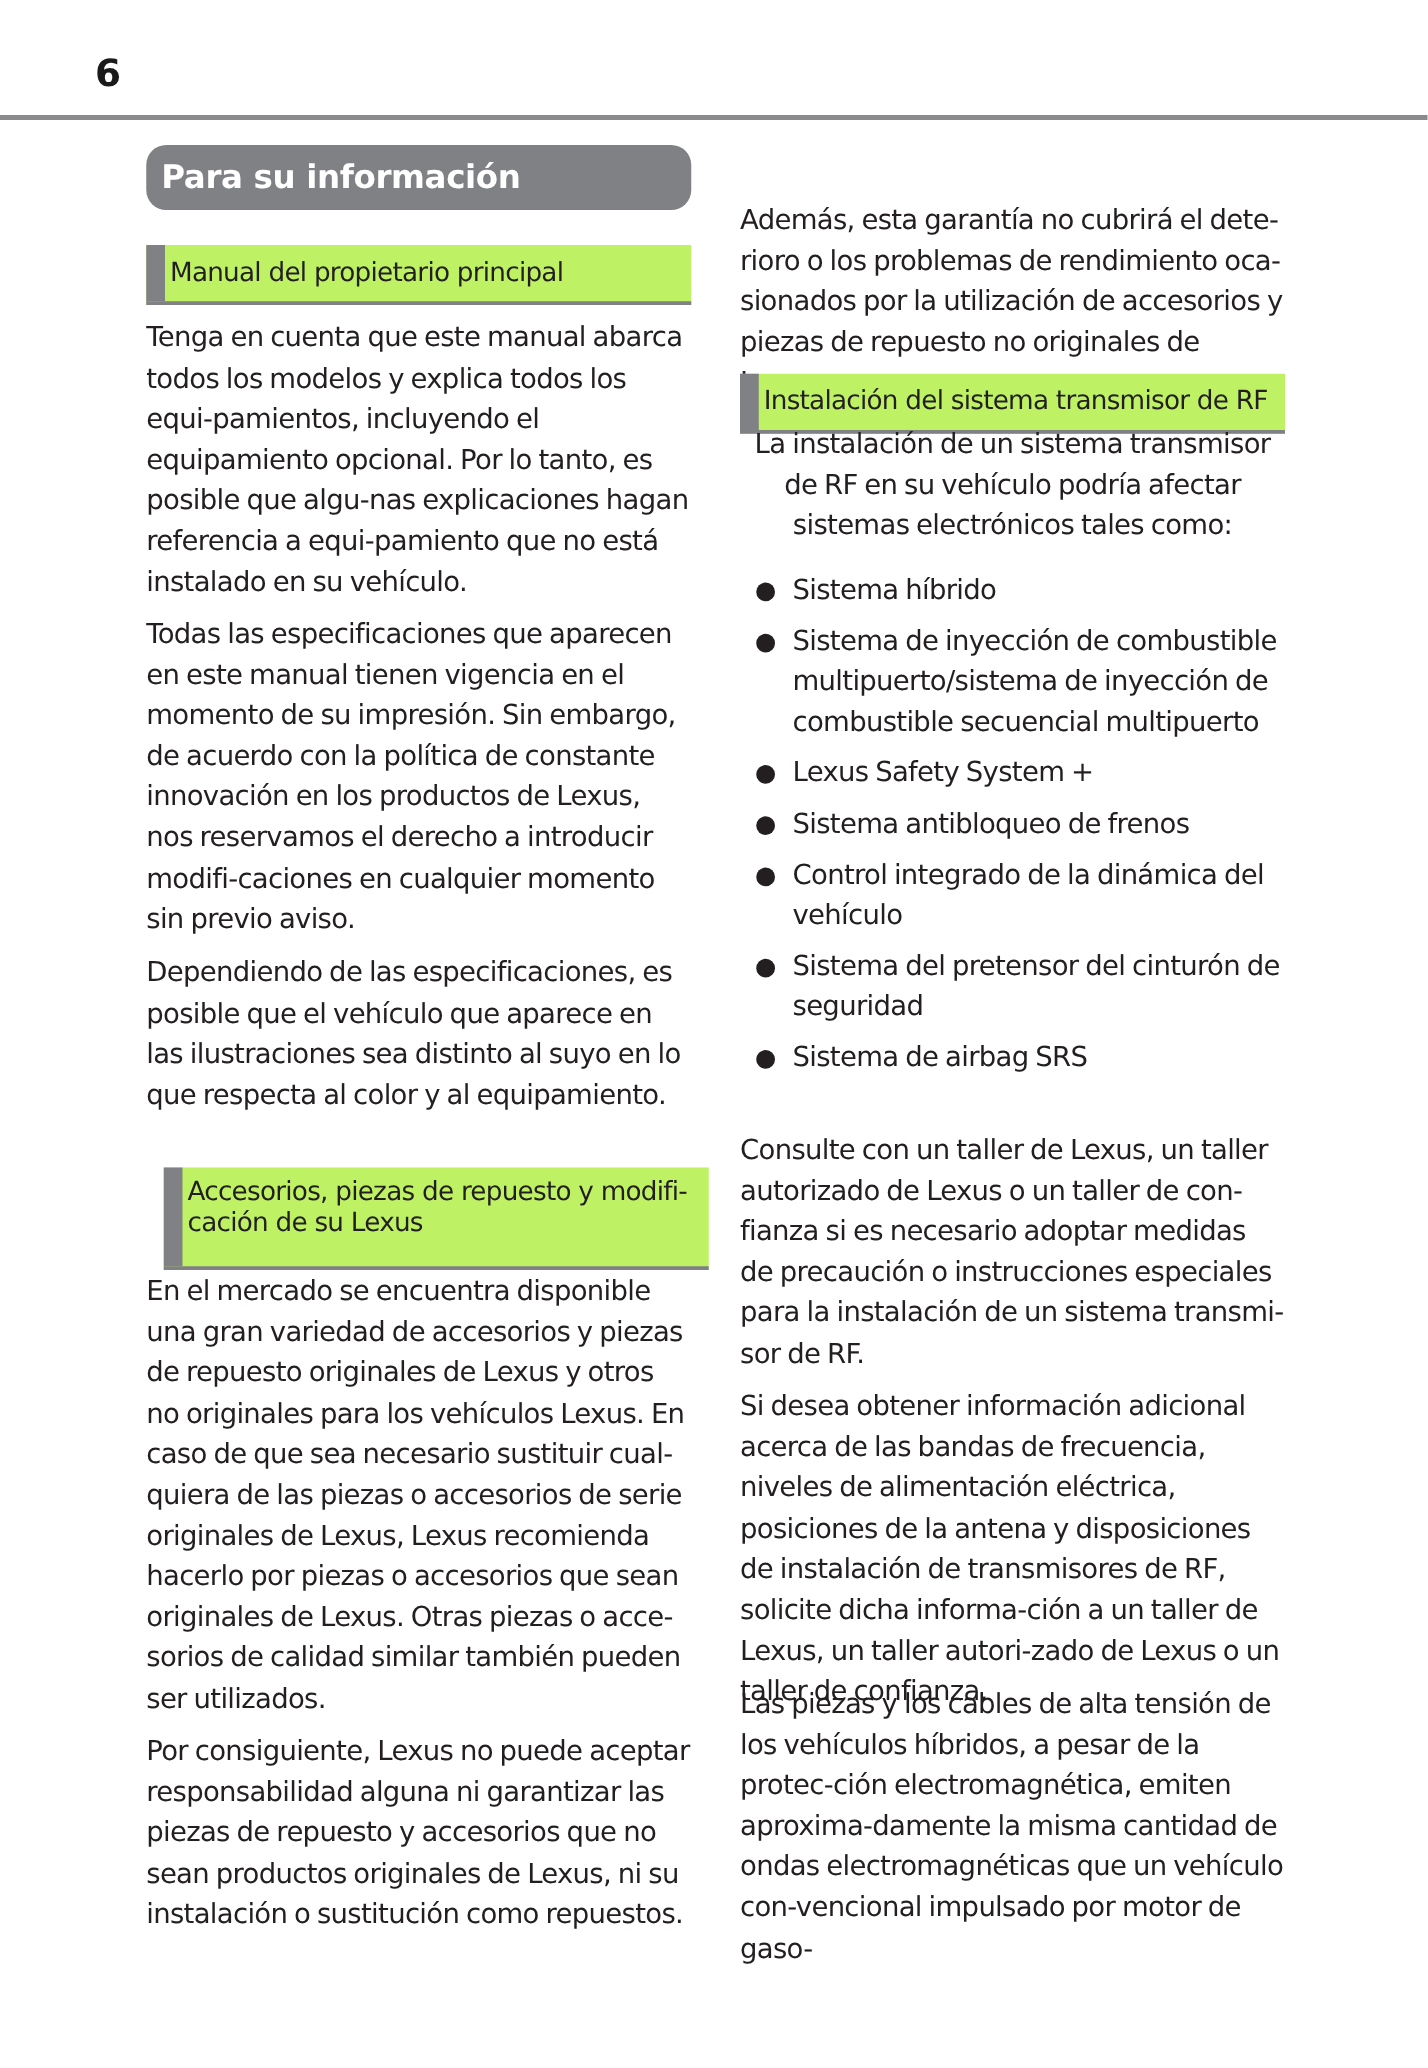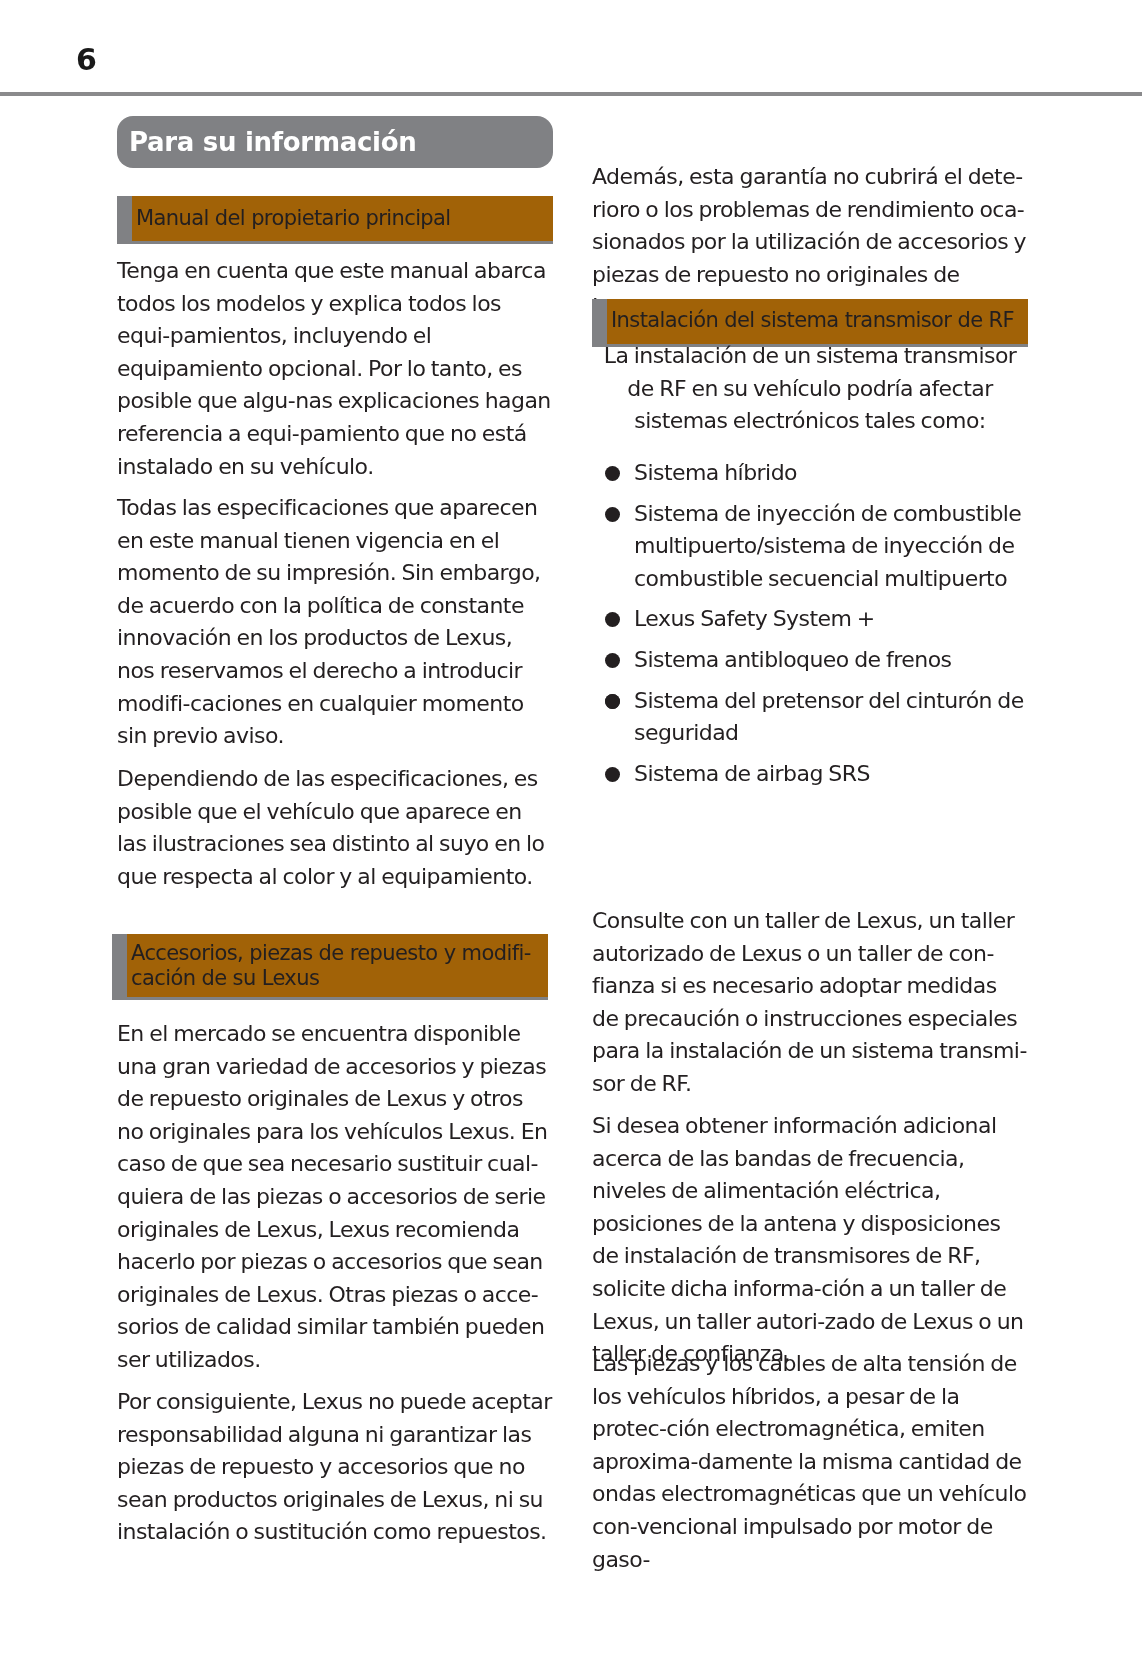--- a/index.html
+++ b/index.html
@@ -21,21 +21,21 @@
     .chapter-title {
       position: absolute; left: 117px; top: 116px; width: 436px; height: 52px;
       background: #808184; color: #ffffff;
       font-family: "DejaVu Sans", sans-serif; font-weight: bold;
       font-size: 26px; line-height: 52px; padding-left: 12px; box-sizing: border-box;
       letter-spacing: -0.3px;
       border-radius: 16px;
     }
     .section-head {
       position: absolute; width: 436px;
-      background: #a16207;
+      background: #bef264;
       border-bottom: 3px solid #808184;
       box-sizing: border-box;
       padding: 6px 10px 6px 19px;
       font-family: "DejaVu Sans", sans-serif;
       font-size: 21px; line-height: 25px; color: #231f20;
       letter-spacing: -0.6px;
     }
     .section-head::before {
       content: ""; position: absolute; left: 0; top: 0; bottom: 0; width: 15px;
       background: #808184;
@@ -66,36 +66,36 @@
 <div class="header-rule"></div>
 
 <div class="chapter-title">Para su información</div>
 
 <div class="section-head" style="left:117px; top:196px; height:48px; padding-top:10px;">Manual del propietario principal</div>
 
 <p class="para" style="left:117px; top:255px;">Tenga en cuenta que este manual abarca todos los modelos y explica todos los equi-pamientos, incluyendo el equipamiento opcional. Por lo tanto, es posible que algu-nas explicaciones hagan referencia a equi-pamiento que no está instalado en su vehículo.</p>
 <p class="para" style="left:117px; top:492px;">Todas las especificaciones que aparecen en este manual tienen vigencia en el momento de su impresión. Sin embargo, de acuerdo con la política de constante innovación en los productos de Lexus, nos reservamos el derecho a introducir modifi-caciones en cualquier momento sin previo aviso.</p>
 <p class="para" style="left:117px; top:763px;">Dependiendo de las especificaciones, es posible que el vehículo que aparece en las ilustraciones sea distinto al suyo en lo que respecta al color y al equipamiento.</p>
 
-<div class="section-head" style="left:112px; top:934px; height:66px; padding-top:7px;">Accesorios, piezas de repuesto y modifi-cación de su Lexus</div>
+<div class="section-head" style="left:131px; top:934px; height:82px; padding-top:7px;">Accesorios, piezas de repuesto y modifi-cación de su Lexus</div>
 
 <p class="para" style="left:117px; top:1018px;">En el mercado se encuentra disponible una gran variedad de accesorios y piezas de repuesto originales de Lexus y otros no originales para los vehículos Lexus. En caso de que sea necesario sustituir cual-quiera de las piezas o accesorios de serie originales de Lexus, Lexus recomienda hacerlo por piezas o accesorios que sean originales de Lexus. Otras piezas o acce-sorios de calidad similar también pueden ser utilizados.</p>
 <p class="para" style="left:117px; top:1386px;">Por consiguiente, Lexus no puede aceptar responsabilidad alguna ni garantizar las piezas de repuesto y accesorios que no sean productos originales de Lexus, ni su instalación o sustitución como repuestos.</p>
 
 <p class="para" style="left:592px; top:119px;margin-top:42px;">Además, esta garantía no cubrirá el dete-rioro o los problemas de rendimiento oca-sionados por la utilización de accesorios y piezas de repuesto no originales de Lexus.</p>
 
 <div class="section-head" style="left:592px; top:280px; height:48px; padding-top:9px;margin-top:19px;">Instalación del sistema transmisor de RF</div>
 
 <p class="para" style="left:592px; top:340px;text-align:center;">La instalación de un sistema transmisor de RF en su vehículo podría afectar sistemas electrónicos tales como:</p>
 
 <ul class="bullets" style="left:592px; top:446px;">
   <li><span class="bullet-dot"></span><span>Sistema híbrido</span></li>
   <li><span class="bullet-dot"></span><span>Sistema de inyección de combustible multipuerto/sistema de inyección de combustible secuencial multipuerto</span></li>
   <li><span class="bullet-dot"></span><span>Lexus Safety System +</span></li>
   <li><span class="bullet-dot"></span><span>Sistema antibloqueo de frenos</span></li>
-  <li><span class="bullet-dot"></span></li>
+  <li><span class="bullet-dot"></span><span>Control integrado de la dinámica del vehículo</span></li>
   <li><span class="bullet-dot"></span><span>Sistema del pretensor del cinturón de seguridad</span></li>
   <li><span class="bullet-dot"></span><span>Sistema de airbag SRS</span></li>
 </ul>
 
 <p class="para" style="left:592px; top:905px;">Consulte con un taller de Lexus, un taller autorizado de Lexus o un taller de con-fianza si es necesario adoptar medidas de precaución o instrucciones especiales para la instalación de un sistema transmi-sor de RF.</p>
 <p class="para" style="left:592px; top:1110px;">Si desea obtener información adicional acerca de las bandas de frecuencia, niveles de alimentación eléctrica, posiciones de la antena y disposiciones de instalación de transmisores de RF, solicite dicha informa-ción a un taller de Lexus, un taller autori-zado de Lexus o un taller de confianza.</p>
 <p class="para" style="left:592px; top:1348px;">Las piezas y los cables de alta tensión de los vehículos híbridos, a pesar de la protec-ción electromagnética, emiten aproxima-damente la misma cantidad de ondas electromagnéticas que un vehículo con-vencional impulsado por motor de gaso-</p>
 
 </body></html>

